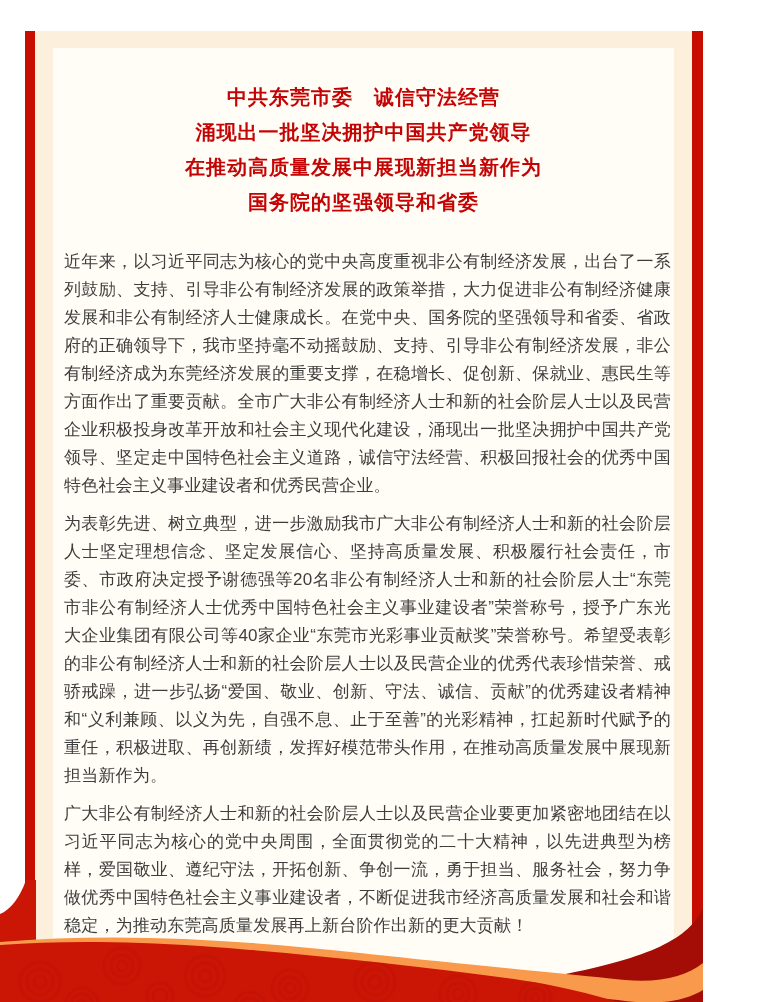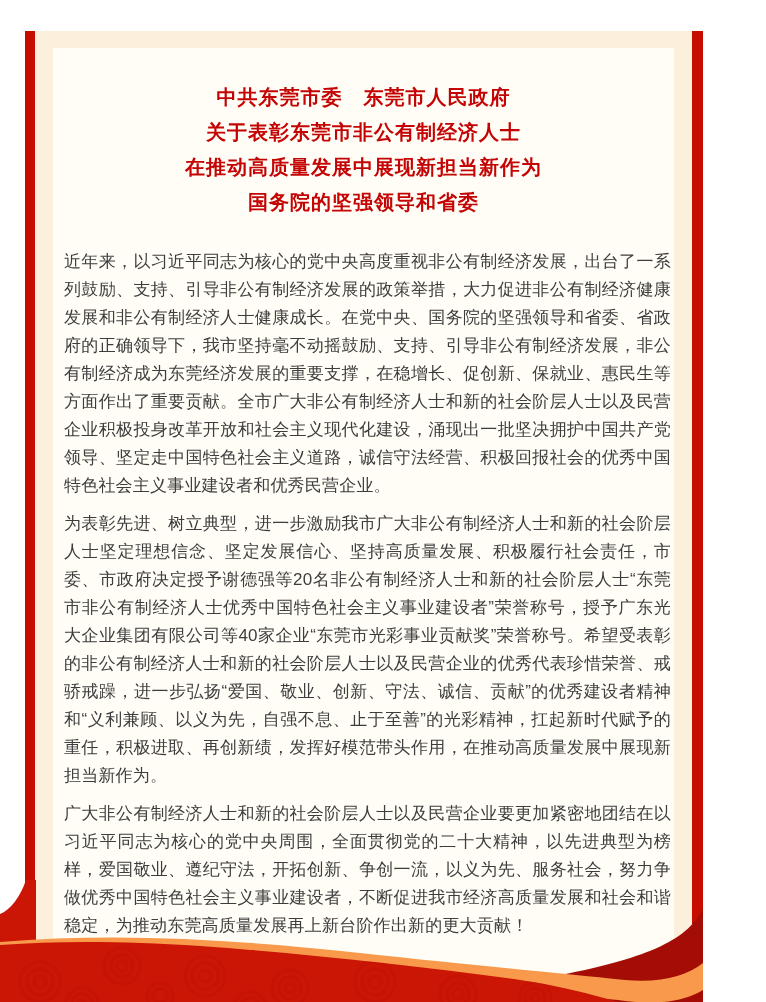--- a/index.html
+++ b/index.html
@@ -40,30 +40,30 @@
   .swirl{stroke:var(--swirl-red,#bc1206);fill:none;stroke-width:3;opacity:.38}
 </style>
 </head>
 <body>
 
 <div class="card">
   <div class="peach-layer">
     <div class="panel">
 
       <div class="title-block">
-        <div class="title-line">中共东莞市委　东莞市人民政府</div>
-        <div class="title-line">关于表彰东莞市非公有制经济人士</div>
+        <div class="title-line">中共东莞市委　诚信守法经营</div>
+        <div class="title-line">涌现出一批坚决拥护中国共产党领导</div>
         <div class="title-line">在推动高质量发展中展现新担当新作为</div>
         <div class="title-line">国务院的坚强领导和省委</div>
       </div>
 
       <div class="body-text">
         <p class="para">近年来，以习近平同志为核心的党中央高度重视非公有制经济发展，出台了一系列鼓励、支持、引导非公有制经济发展的政策举措，大力促进非公有制经济健康发展和非公有制经济人士健康成长。在党中央、国务院的坚强领导和省委、省政府的正确领导下，我市坚持毫不动摇鼓励、支持、引导非公有制经济发展，非公有制经济成为东莞经济发展的重要支撑，在稳增长、促创新、保就业、惠民生等方面作出了重要贡献。全市广大非公有制经济人士和新的社会阶层人士以及民营企业积极投身改革开放和社会主义现代化建设，涌现出一批坚决拥护中国共产党领导、坚定走中国特色社会主义道路，诚信守法经营、积极回报社会的优秀中国特色社会主义事业建设者和优秀民营企业。</p>
         <p class="para">为表彰先进、树立典型，进一步激励我市广大非公有制经济人士和新的社会阶层人士坚定理想信念、坚定发展信心、坚持高质量发展、积极履行社会责任，市委、市政府决定授予谢德强等20名非公有制经济人士和新的社会阶层人士“东莞市非公有制经济人士优秀中国特色社会主义事业建设者”荣誉称号，授予广东光大企业集团有限公司等40家企业“东莞市光彩事业贡献奖”荣誉称号。希望受表彰的非公有制经济人士和新的社会阶层人士以及民营企业的优秀代表珍惜荣誉、戒骄戒躁，进一步弘扬“爱国、敬业、创新、守法、诚信、贡献”的优秀建设者精神和“义利兼顾、以义为先，自强不息、止于至善”的光彩精神，扛起新时代赋予的重任，积极进取、再创新绩，发挥好模范带头作用，在推动高质量发展中展现新担当新作为。</p>
-        <p class="para">广大非公有制经济人士和新的社会阶层人士以及民营企业要更加紧密地团结在以习近平同志为核心的党中央周围，全面贯彻党的二十大精神，以先进典型为榜样，爱国敬业、遵纪守法，开拓创新、争创一流，以义为先、服务社会，努力争做优秀中国特色社会主义事业建设者，不断促进我市经济高质量发展和社会和谐稳定，为推动东莞高质量发展再上新台阶作出新的更大贡献！</p>
+        <p class="para">广大非公有制经济人士和新的社会阶层人士以及民营企业要更加紧密地团结在以习近平同志为核心的党中央周围，全面贯彻党的二十大精神，以先进典型为榜样，爱国敬业、遵纪守法，开拓创新、争创一流，勇于担当、服务社会，努力争做优秀中国特色社会主义事业建设者，不断促进我市经济高质量发展和社会和谐稳定，为推动东莞高质量发展再上新台阶作出新的更大贡献！</p>
       </div>
 
     </div>
   </div>
 </div>
 
 <svg class="waves" viewBox="0 0 703 132" preserveAspectRatio="none" aria-hidden="true">
   <defs>
     <clipPath id="frontClip">
       <path d="M0,75 C60,71 120,71 200,76 C300,83 420,96 520,110 C560,116 590,124 618,132 L0,132 Z"></path>

